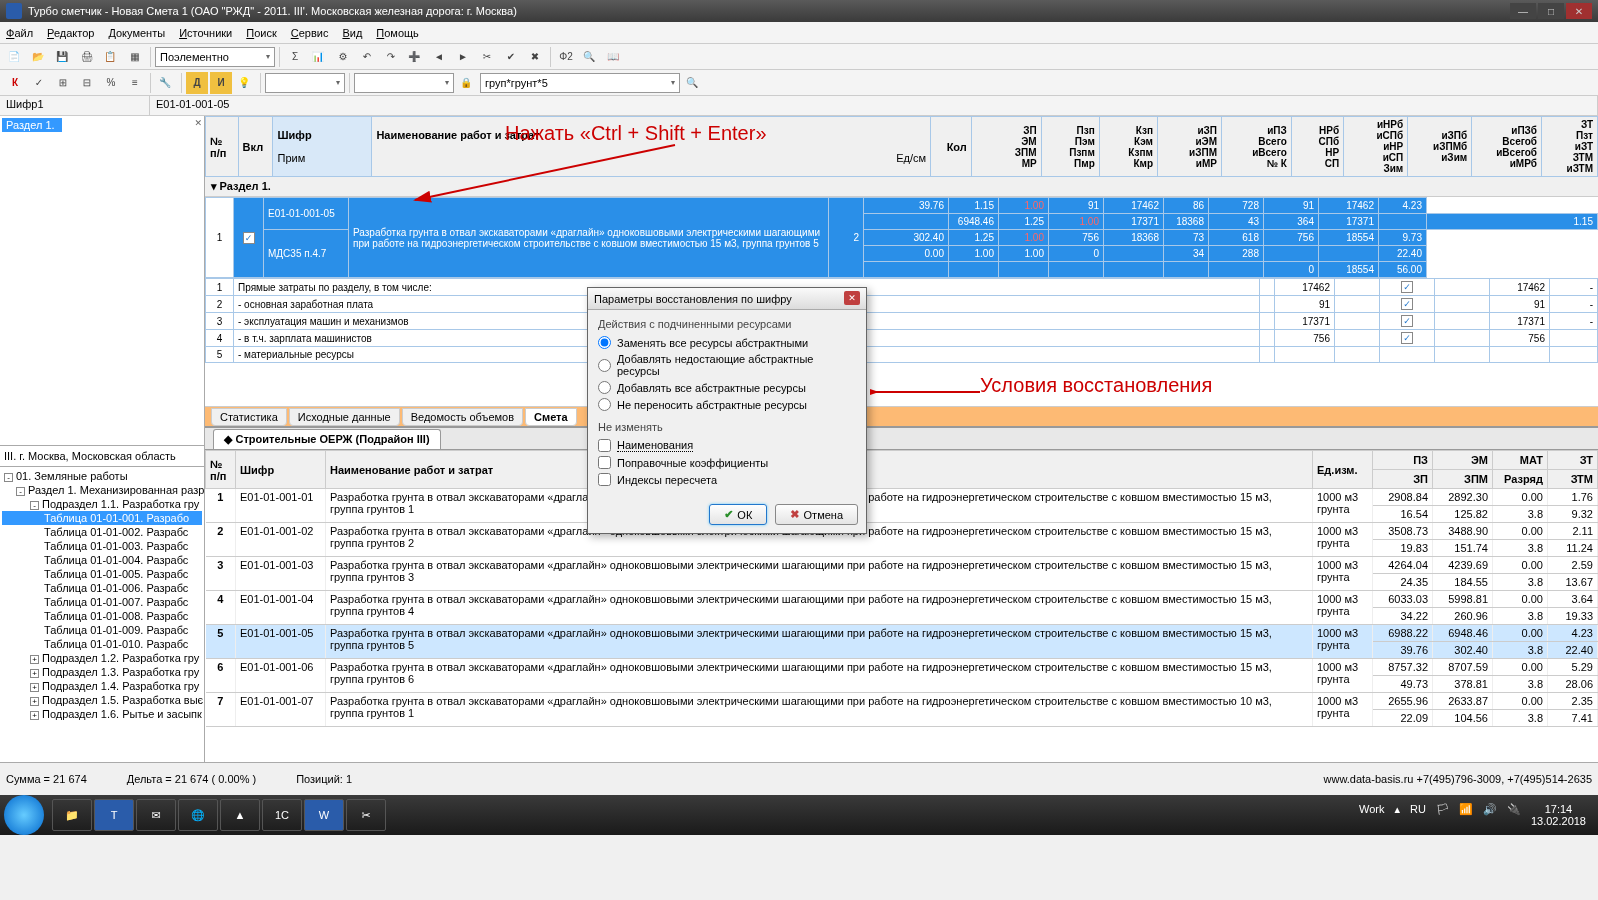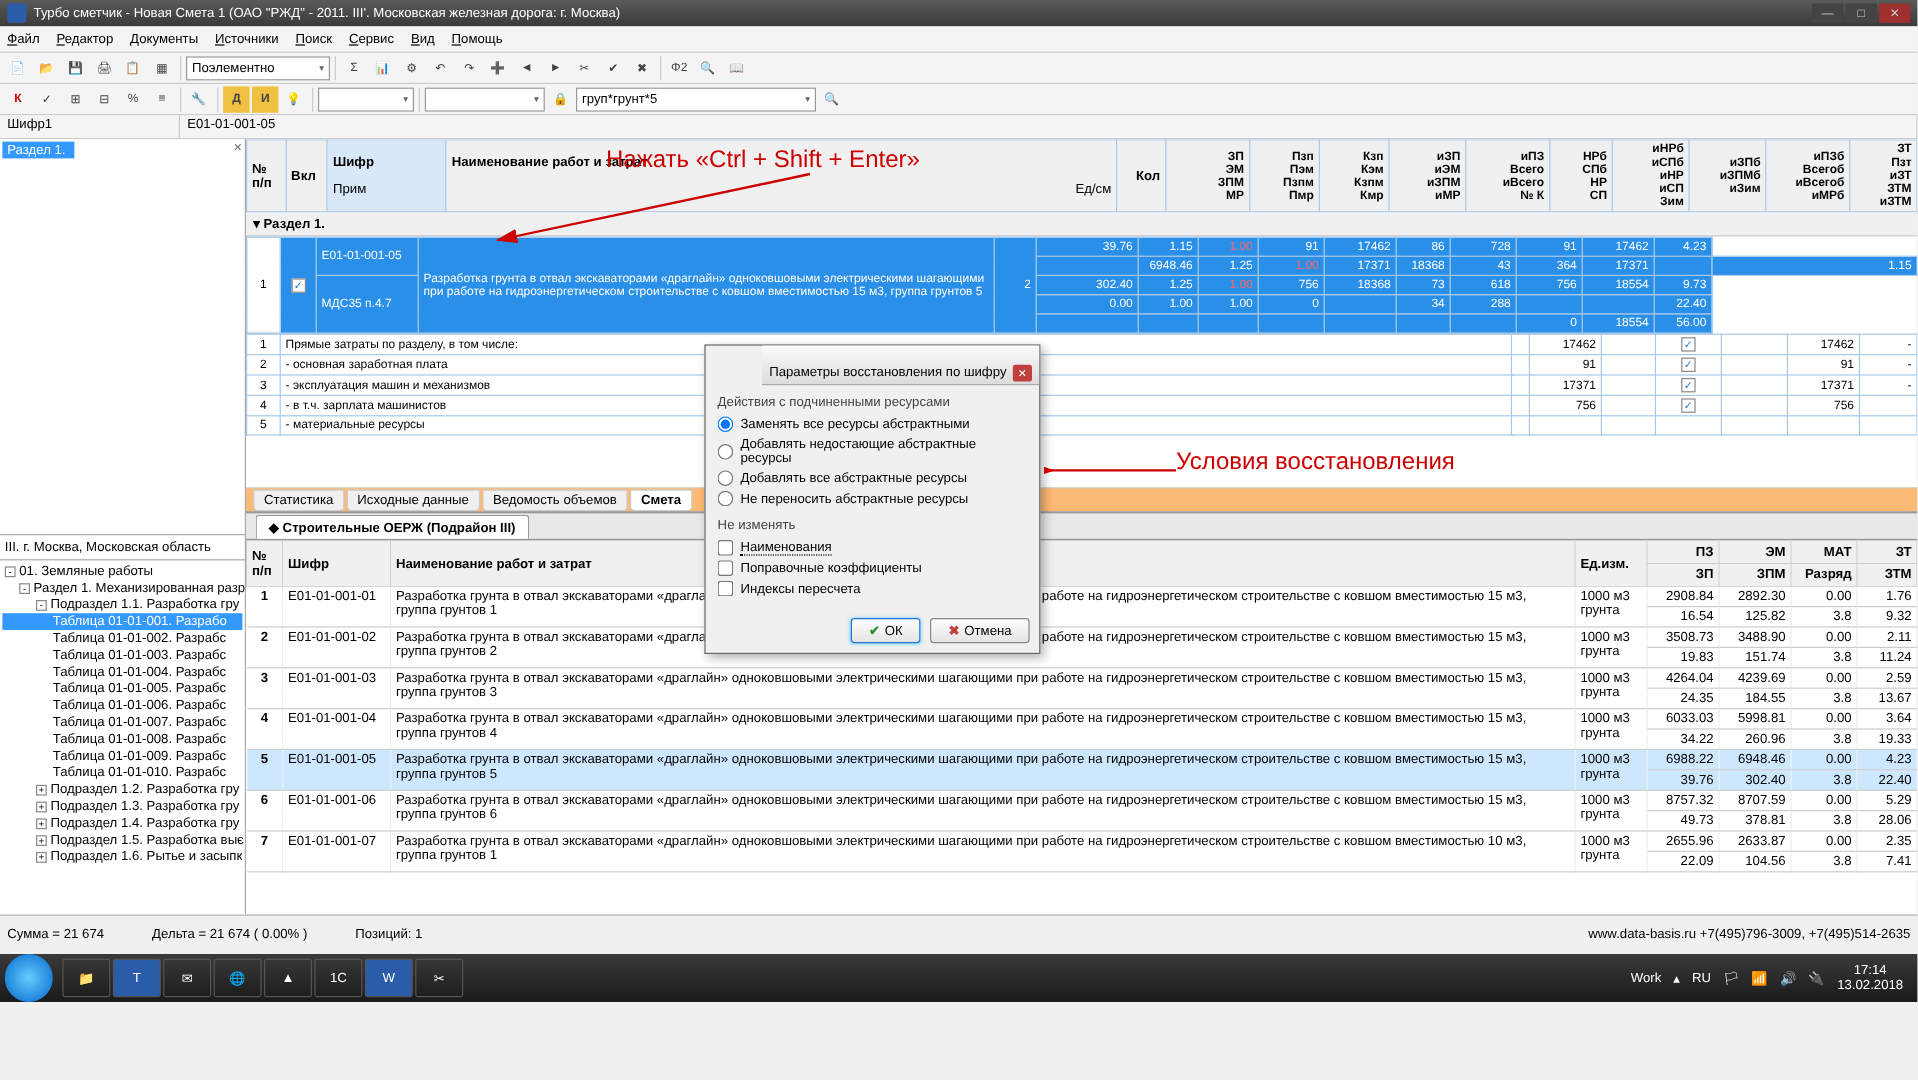--- a/index.html
+++ b/index.html
@@ -55,25 +55,25 @@
 table.g2 th { background:#f0f0f0; border:1px solid #ccc; padding:3px 4px; text-align:left; font-size:11px; position:sticky; top:0; }
 table.g2 th.num { text-align:right; }
 table.g2 td { border-bottom:1px solid #ccc; border-right:1px solid #eee; padding:2px 4px; vertical-align:top; }
 table.g2 td.num { text-align:right; }
 table.g2 tr.hl td { background:#cde7ff; }
 .statusbar { height:20px; background:#f0f0f0; border-top:1px solid #aaa; display:flex; align-items:center; padding:16px 6px; font-size:10px; gap:40px; }
 .statusbar .r { margin-left:auto; }
 .taskbar { height:40px; background:linear-gradient(#3a3a3a,#1a1a1a); display:flex; align-items:center; padding:0 4px; color:#fff; }
 .tbicon { width:40px; height:32px; border:1px solid #555; margin-right:2px; display:flex; align-items:center; justify-content:center; border-radius:2px; }
 .startbtn { width:40px; height:40px; background:radial-gradient(circle,#6cf,#06c); border-radius:50%; margin-right:8px; }
-.tray { margin-left:auto; display:flex; align-items:center; gap:10px; font-size:10px; padding-right:8px; }
+.tray { margin-left:auto; display:flex; gap:10px; font-size:10px; padding-right:8px; }
 .clock { text-align:center; line-height:12px; }
 
 .dialog { position:absolute; left:587px; top:287px; width:280px; background:#f0f0f0; border:1px solid #666; box-shadow:3px 3px 8px rgba(0,0,0,0.3); z-index:100; }
-.dlgtitle { height:22px; background:linear-gradient(#fafafa,#dcdcdc); display:flex; align-items:flex-start; padding:16px 6px; border-bottom:1px solid #aaa;margin-left:47px; }
+.dlgtitle { height:22px; background:linear-gradient(#fafafa,#dcdcdc); display:flex; align-items:flex-end; padding:4px 6px; border-bottom:1px solid #aaa; }
 .dlgtitle .x { margin-left:auto; width:16px; height:14px; background:#c04040; color:#fff; text-align:center; font-size:9px; line-height:14px; border-radius:2px; }
 .dlgbody { padding:8px 10px; }
 .dlgbody .grp { margin-bottom:4px; font-size:11px; color:#444; }
 .dlgbody label { display:flex; align-items:center; gap:6px; padding:2px 0; font-size:11px; }
 .dlgbody input[type=radio],.dlgbody input[type=checkbox] { margin:0; }
 .dlgbtns { display:flex; justify-content:flex-end; gap:8px; padding:8px; }
 .dlgbtn { padding:3px 14px; border:1px solid #888; border-radius:3px; background:linear-gradient(#fefefe,#e4e4e4); display:flex; align-items:center; gap:4px; }
 .dlgbtn.ok { border-color:#2277cc; box-shadow:0 0 3px #6cf; }
 .chkmark { color:#2a8f2a; font-weight:bold; }
 .xmark { color:#c04040; font-weight:bold; }

